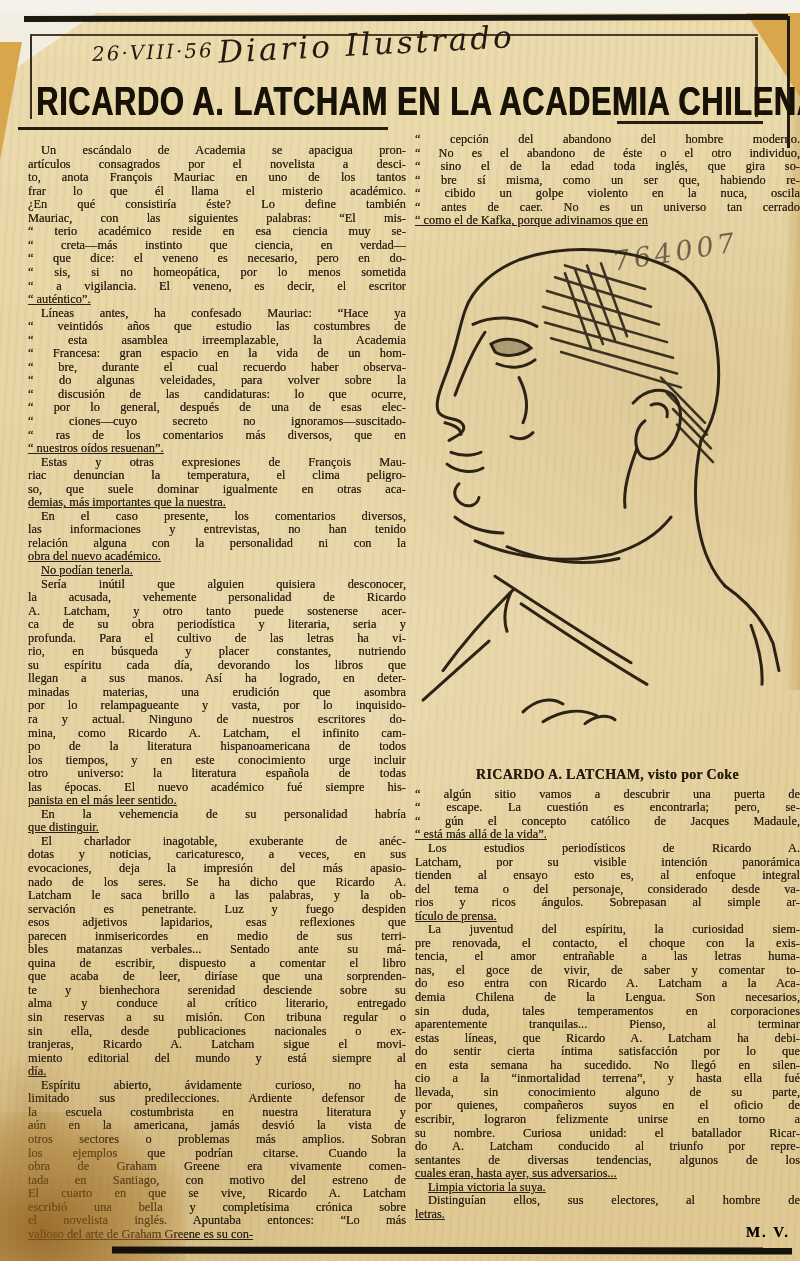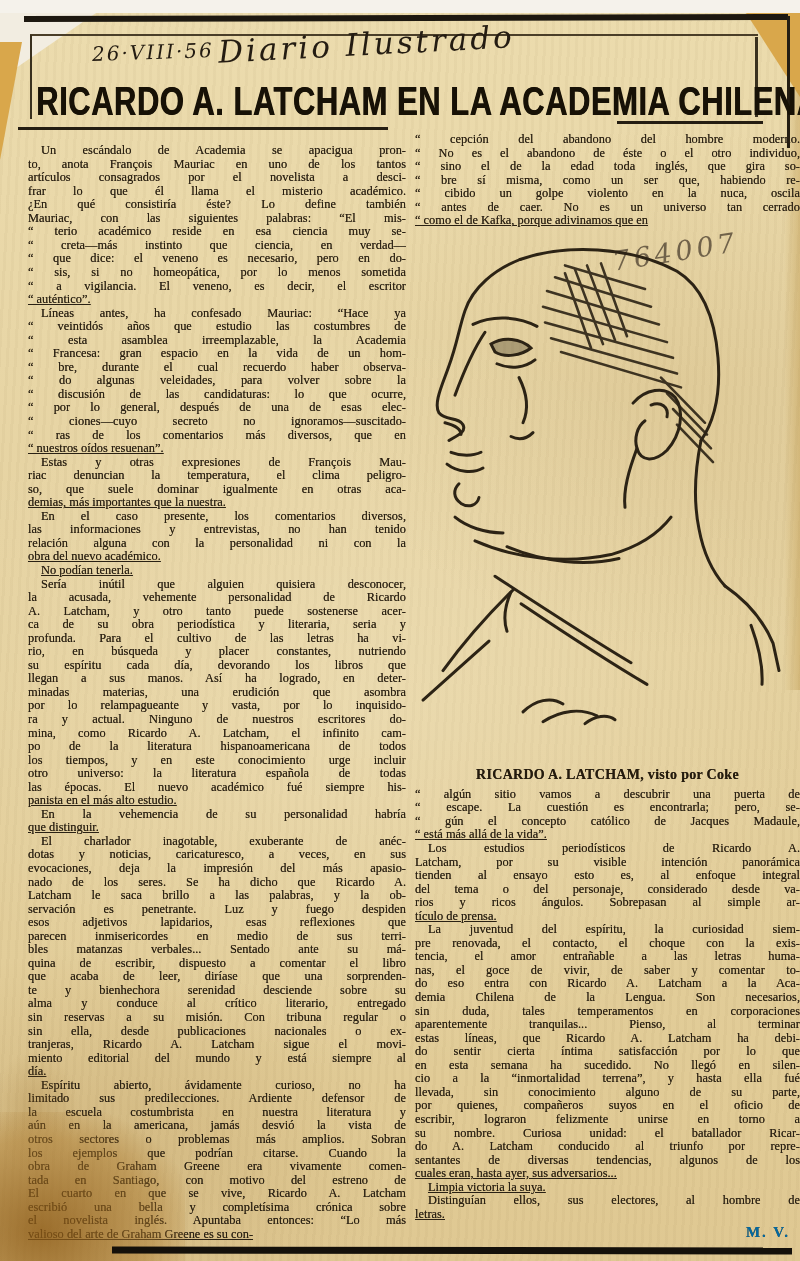--- a/index.html
+++ b/index.html
@@ -51,21 +51,21 @@
   .col-left{width:378px;}
   .col-right{width:385px;}
   .para{margin:0;}
   .ln{font-size:12.4px;line-height:13.55px;color:#2a2114;text-align:justify;text-align-last:justify;
       text-shadow:0 0 .6px rgba(48,36,18,.75);}
   .ln.last{text-align-last:left;text-decoration:underline;}
   .ln.first{text-indent:13px;}
   .portrait{display:block;margin-top:2px;}
   .caption{font-weight:bold;font-size:14px;color:#241b0e;text-align:center;line-height:18px;
     text-shadow:0 0 .6px rgba(48,36,18,.8);letter-spacing:.3px;margin-bottom:4px;}
-  .signature{font-weight:bold;font-size:15px;color:#0369a1;text-align:right;padding-right:10px;
+  .signature{font-weight:bold;font-size:15px;color:#000000;text-align:right;padding-right:10px;
     letter-spacing:2px;margin-top:3px;text-shadow:0 0 .6px rgba(48,36,18,.8);}
 </style>
 </head>
 <body>
 
 <div class="scan">
   <div class="clip-paper"></div>
   <div class="corner-tl-white"></div>
   <div class="corner-tl-mustard"></div>
   <div class="corner-tr-mustard"></div>
@@ -82,22 +82,22 @@
   <div class="hw hw-date">26·VIII·56</div>
   <div class="hw hw-source">Diario Ilustrado</div>
   <div class="hw-number">764007</div>
 
   <h1 class="headline">RICARDO A. LATCHAM EN LA ACADEMIA CHILENA</h1>
 
   <div class="columns">
     <div class="col-left">
         <div class="para">
           <div class="ln first">Un escándalo de Academia se apacigua pron-</div>
+          <div class="ln">artículos consagrados por el novelista a desci-</div>
           <div class="ln">to, anota François Mauriac en uno de los tantos</div>
-          <div class="ln">artículos consagrados por el novelista a desci-</div>
           <div class="ln">frar lo que él llama el misterio académico.</div>
           <div class="ln">¿En qué consistiría éste? Lo define también</div>
           <div class="ln">Mauriac, con las siguientes palabras: “El mis-</div>
           <div class="ln">“ terio académico reside en esa ciencia muy se-</div>
           <div class="ln">“ creta—más instinto que ciencia, en verdad—</div>
           <div class="ln">“ que dice: el veneno es necesario, pero en do-</div>
           <div class="ln">“ sis, si no homeopática, por lo menos sometida</div>
           <div class="ln">“ a vigilancia. El veneno, es decir, el escritor</div>
           <div class="ln last">“ auténtico”.</div>
         </div>
@@ -139,21 +139,21 @@
           <div class="ln">su espíritu cada día, devorando los libros que</div>
           <div class="ln">llegan a sus manos. Así ha logrado, en deter-</div>
           <div class="ln">minadas materias, una erudición que asombra</div>
           <div class="ln">por lo relampagueante y vasta, por lo inquisido-</div>
           <div class="ln">ra y actual. Ninguno de nuestros escritores do-</div>
           <div class="ln">mina, como Ricardo A. Latcham, el infinito cam-</div>
           <div class="ln">po de la literatura hispanoamericana de todos</div>
           <div class="ln">los tiempos, y en este conocimiento urge incluir</div>
           <div class="ln">otro universo: la literatura española de todas</div>
           <div class="ln">las épocas. El nuevo académico fué siempre his-</div>
-          <div class="ln last">panista en el más alto estudio.</div>
+          <div class="ln last">panista en el más leer sentido.</div>
         </div>
         <div class="para">
           <div class="ln first">En la vehemencia de su personalidad habría</div>
           <div class="ln last">que distinguir.</div>
         </div>
         <div class="para">
           <div class="ln first">El charlador inagotable, exuberante de anéc-</div>
           <div class="ln">dotas y noticias, caricaturesco, a veces, en sus</div>
           <div class="ln">evocaciones, deja la impresión del más apasio-</div>
           <div class="ln">nado de los seres. Se ha dicho que Ricardo A.</div>

